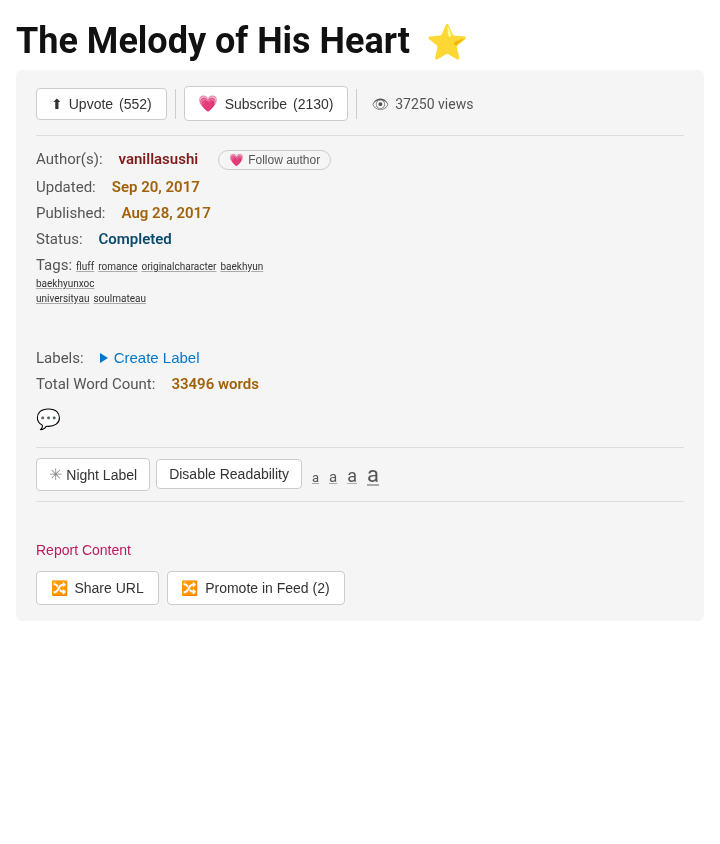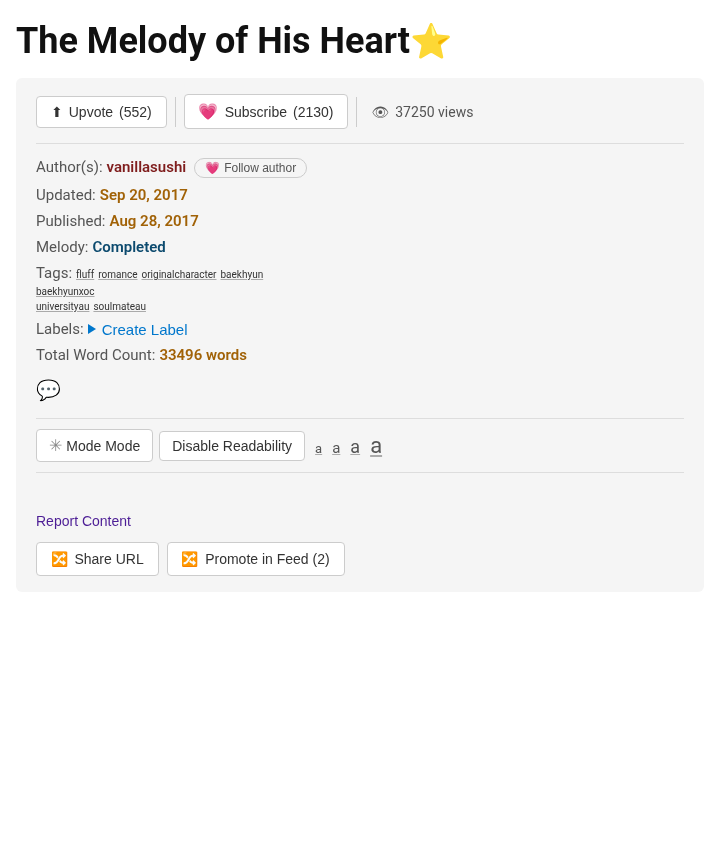--- a/index.html
+++ b/index.html
@@ -8,24 +8,24 @@
       background: #fff;
       width: 720px;
       min-height: 844px;
       padding: 20px 16px;
       color: #333;
     }
     .page-title {
       font-size: 36px;
       font-weight: 700;
       color: #111;
-      margin-bottom: 16px;
-      display: flex;
-      align-items: center;
-      gap: 0;
+      margin-bottom: 8px;
+      display: flex;
+      align-items: flex-end;
+      gap: 16px;
     }
     .star-icon {
       font-size: 34px;
     }
     .card {
       background: #f5f5f5;
       border-radius: 6px;
       padding: 16px 20px;
     }
     .action-bar {
@@ -57,21 +57,21 @@
       background: #ccc;
       margin: 0 4px;
     }
     .meta-row {
       display: flex;
       align-items: baseline;
       margin-bottom: 8px;
       font-size: 15px;
       color: #555;
       flex-wrap: wrap;
-      gap: 4px;
+      gap: 16px;
     }
     .meta-label {
       color: #555;
       flex-shrink: 0;
     }
     .meta-value {
       color: #a16207;
       font-weight: 600;
     }
     .status-completed {
@@ -113,20 +113,21 @@
     .create-label-btn {
       background: none;
       border: none;
       color: #0077cc;
       font-size: 15px;
       cursor: pointer;
       display: inline-flex;
       align-items: center;
       gap: 4px;
       padding: 0;
+      margin-top: 37px;
     }
     .jump-comments-btn {
       background: none;
       border: none;
       font-size: 16px;
       color: #333;
       cursor: pointer;
       display: inline-flex;
       align-items: center;
       gap: 8px;
@@ -168,21 +169,21 @@
     .font-opt.size-lg { font-size: 18px; }
     .font-opt.size-xl { font-size: 22px; }
     .report-row {
       padding: 8px 0 4px 0;
       border-top: 1px solid #ddd;
       margin-top: 4px;
     }
     .report-btn {
       background: none;
       border: none;
-      color: #4c1d95;
+      color: #be185d;
       font-size: 14px;
       cursor: pointer;
       padding: 0;
       margin-top: 32px;
     }
     .share-row {
       display: flex;
       gap: 8px;
       flex-wrap: wrap;
       padding-top: 8px;
@@ -253,21 +254,21 @@
     <span class="meta-label">Updated:</span>
     <span class="meta-value">Sep 20, 2017</span>
   </div>
 
   <div class="meta-row">
     <span class="meta-label">Published:</span>
     <span class="meta-value">Aug 28, 2017</span>
   </div>
 
   <div class="meta-row">
-    <span class="meta-label">Melody:</span>
+    <span class="meta-label">Status:</span>
     <span class="status-completed">Completed</span>
   </div>
 
   <div class="tags-row">
     <span class="meta-label">Tags:</span>
     <span class="tag">fluff</span>
     <span class="tag">romance</span>
     <span class="tag">originalcharacter</span>
     <span class="tag">baekhyun</span>
     <span class="tag" style="display:block;width:100%;padding-left:0;margin-left:0;">baekhyunxoc</span>
@@ -291,21 +292,21 @@
 
   <div style="margin: 6px 0 2px 0;">
     <button class="jump-comments-btn">
       <span class="bubble-icon">💬</span>
     </button>
   </div>
 
   <div class="mode-bar">
     <button class="mode-btn">
       <span class="sun-icon">✳</span>
-      <span>Mode Mode</span>
+      <span>Night Label</span>
     </button>
     <button class="mode-btn">
       <span>Disable Readability</span>
     </button>
     <div class="font-size-options">
       <span class="font-opt size-sm">a</span>
       <span class="font-opt size-md">a</span>
       <span class="font-opt size-lg">a</span>
       <span class="font-opt size-xl">a</span>
     </div>

